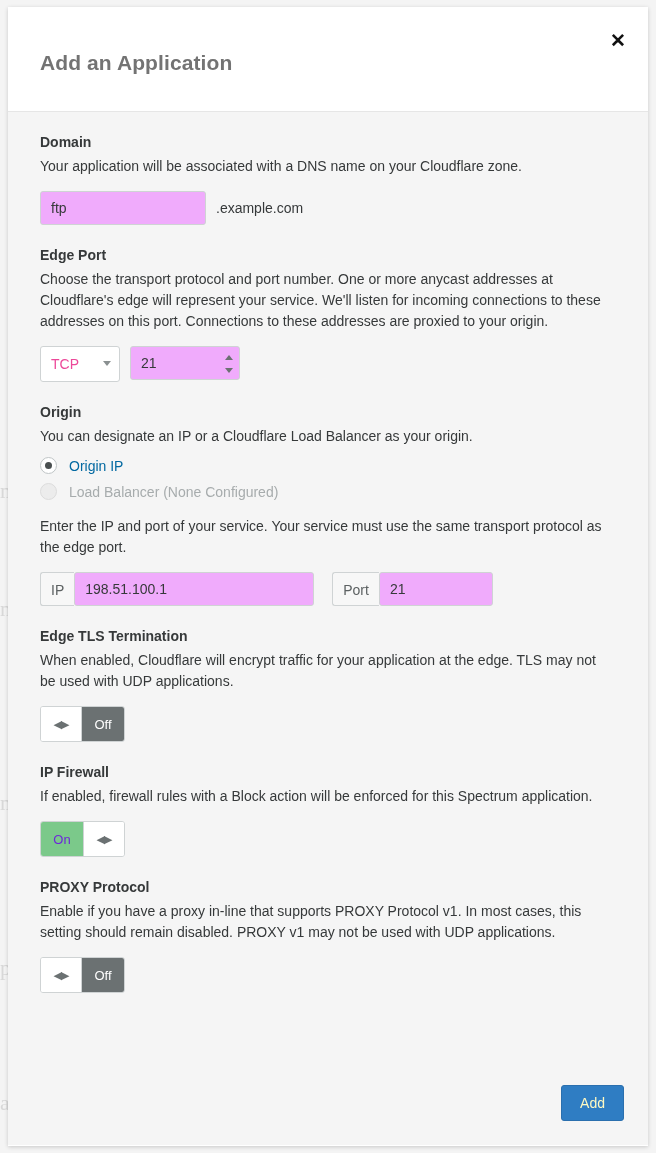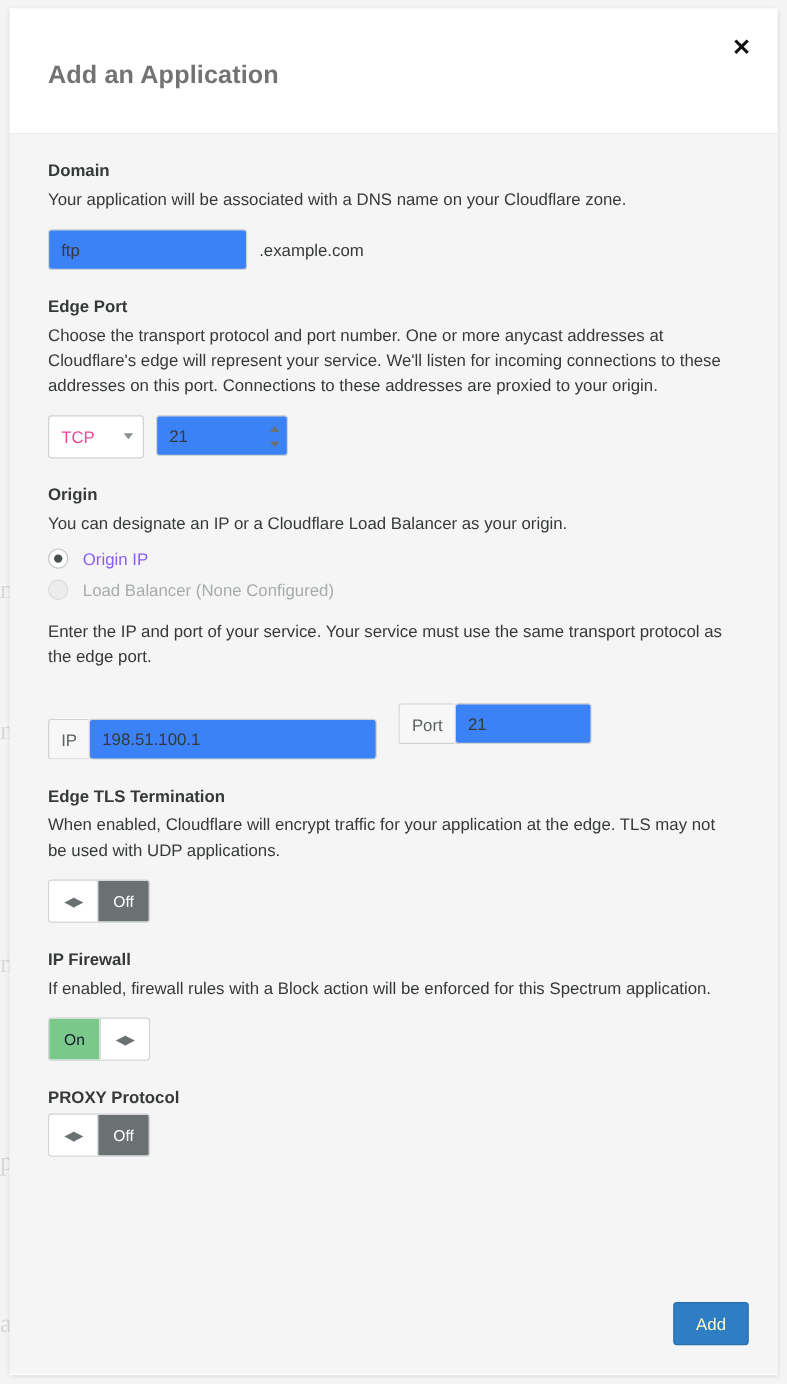--- a/index.html
+++ b/index.html
@@ -97,21 +97,21 @@
   .row {
     display: flex;
     align-items: center;
   }
   input.text-input {
     font-family: "Liberation Sans", sans-serif;
     font-size: 14px;
     color: #36393a;
     border: 1px solid #cfd3d4;
     border-radius: 3px;
-    background: #3b82f6;
+    background: #f0abfc;
     height: 34px;
     box-sizing: border-box;
     padding: 0 10px;
     outline: none;
   }
   .domain-input {
     width: 166px;
   }
   .domain-suffix {
     margin-left: 10px;
@@ -216,30 +216,29 @@
     border-radius: 50%;
     background: #4a4f50;
   }
   .radio.disabled {
     background: #ececec;
     border-color: #dcdcdc;
     cursor: default;
   }
   .radio-label {
     font-size: 14px;
-    color: #8b5cf6;
+    color: #0369a1;
   }
   .radio-label.disabled {
     color: #a7acad;
   }
   
   .ip-group {
     display: flex;
     align-items: center;
-    margin-top: 27px;
   }
   .addon {
     height: 34px;
     line-height: 34px;
     padding: 0 10px;
     border: 1px solid #cfd3d4;
     border-right: none;
     background: #f7f7f7;
     color: #5c6162;
     font-size: 14px;
@@ -287,21 +286,21 @@
   }
   .toggle .state-off {
     flex: 1;
     background: #6b7172;
     color: #fff;
     font-weight: normal;
   }
   .toggle .state-on {
     flex: 1;
     background: #7bc98a;
-    color: #0f172a;
+    color: #6d28d9;
   }
   .toggle.on .knob {
     border-left: 1px solid #cfd3d4;
   }
   .toggle.off .knob {
     border-right: 1px solid #cfd3d4;
   }
   .add-btn {
     position: absolute;
     right: 24px;
@@ -405,20 +404,21 @@
       <div class="section-title">IP Firewall</div>
       <div class="section-desc">If enabled, firewall rules with a Block action will be enforced for this Spectrum application.</div>
       <div class="toggle on">
         <span class="toggle-half state-on">On</span>
         <span class="toggle-half knob">◀▶</span>
       </div>
     </div>
 
     <div class="group">
       <div class="section-title">PROXY Protocol</div>
+      <div class="section-desc">Enable if you have a proxy in-line that supports PROXY Protocol v1. In most cases, this setting should remain disabled. PROXY v1 may not be used with UDP applications.</div>
       <div class="toggle off">
         <span class="toggle-half knob">◀▶</span>
         <span class="toggle-half state-off">Off</span>
       </div>
     </div>
 
   </div>
 
   <button class="add-btn">Add</button>
 </div>

